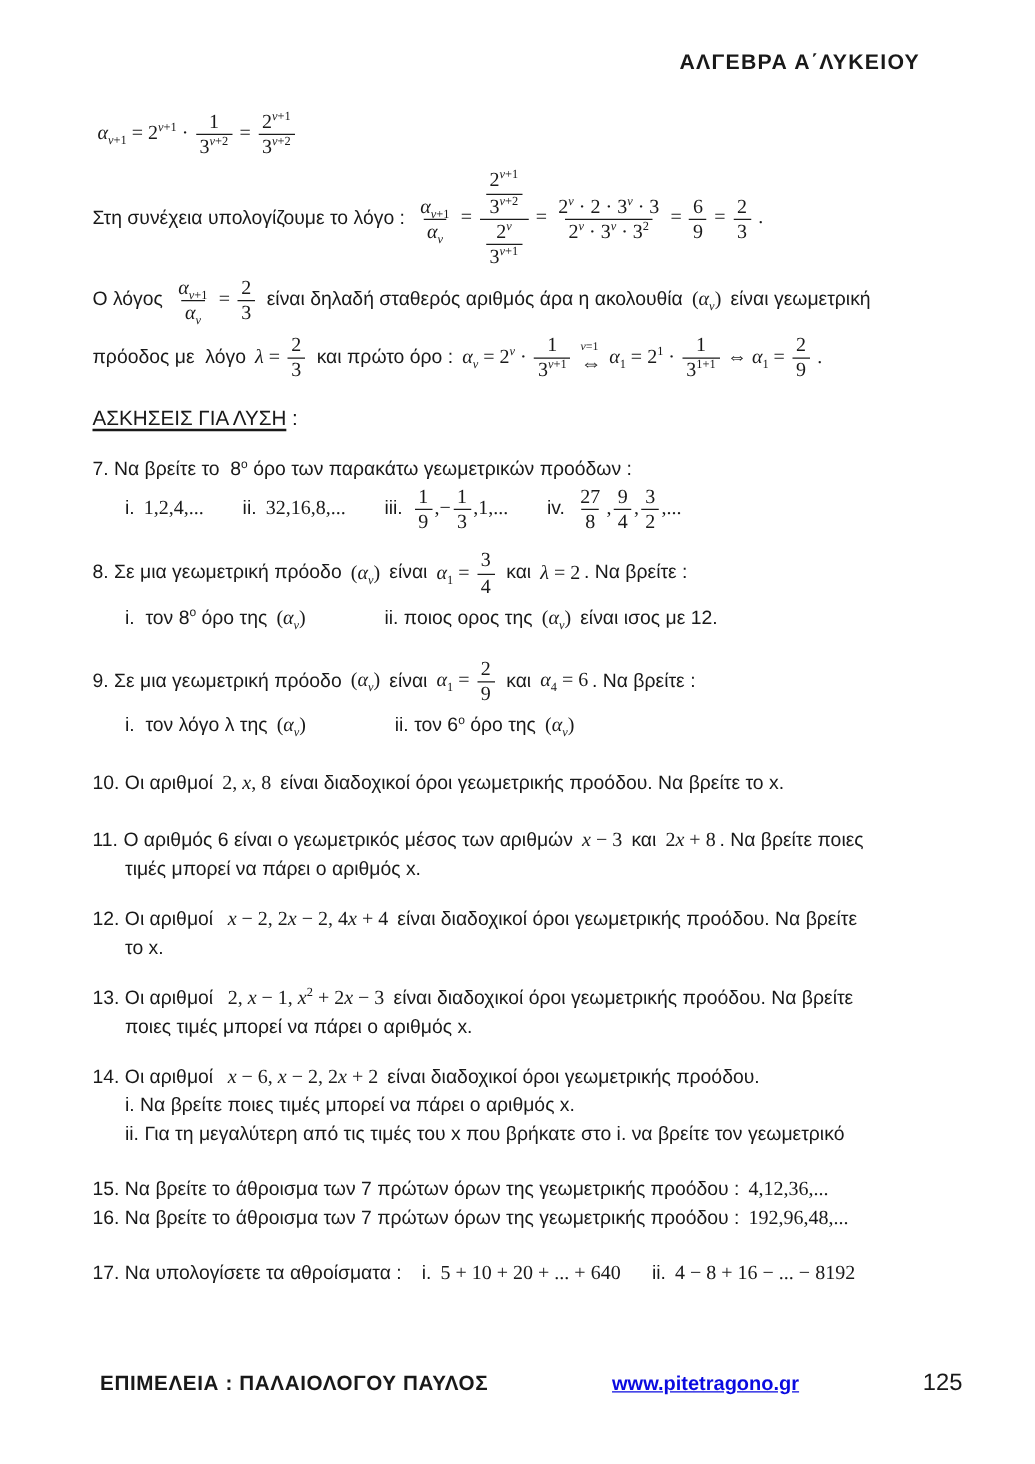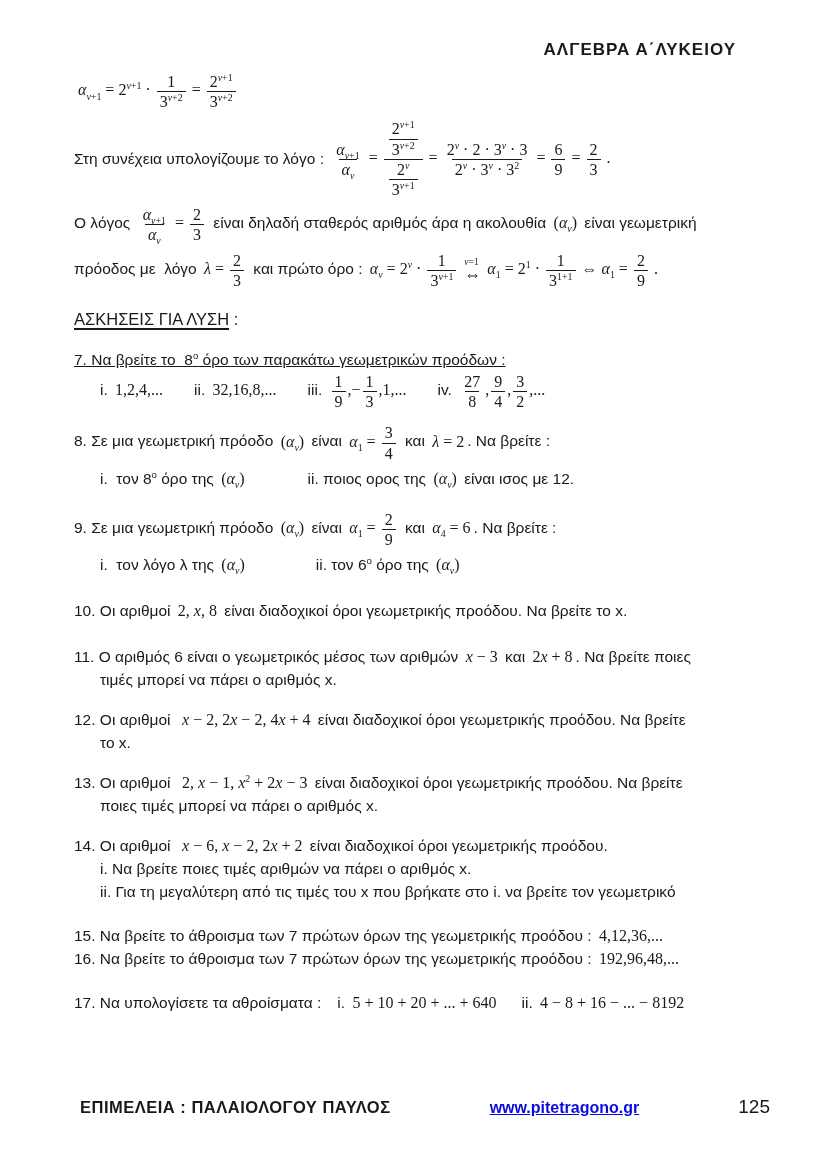--- a/index.html
+++ b/index.html
@@ -22,21 +22,21 @@
   .mden{border-top:1px solid #1a1a1a}
   .math sup,.math sub{font-size:0.62em;line-height:0}
   .mstack{display:inline-flex;flex-direction:column;align-items:flex-start;vertical-align:middle;margin:0 2px}
   .mtop{font-size:9.5px;line-height:9px}
   .mbot{font-size:17px;line-height:15px}
 
   
   .sline{margin-top:8px}
   .row{display:flex;align-items:center}
   .tseg{white-space:pre-wrap}
-  .formula1{margin-top:12px;margin-left:4px}
+  .formula1{margin-top:28px;margin-left:4px}
   .para{margin-top:6px;line-height:22px}
 
   
   .heading{margin-top:20px;font-weight:normal;font-size:16.5px}
   .heading .u{text-decoration:underline;text-underline-offset:3px;text-decoration-thickness:2px}
 
   
   .ex{}
   .exline{line-height:22px;margin:1px 0}
   .gap{display:inline-block}
@@ -117,21 +117,21 @@
           <span class="mden"><span class="mn">9</span></span>
         </span><span class="mn"> </span><span class="mn">.</span></span>
   </div>
 
   <div class="heading">
     <span class="u">ΑΣΚΗΣΕΙΣ ΓΙΑ ΛΥΣΗ</span><span> :</span>
   </div>
 
   <div id="exercise-list">
       <div class="ex" style="margin-top: 16px;">
-        <div class="exline" style="padding-left: 0px; text-decoration: underline;"><span class="tseg">7. Να βρείτε το  8</span><sup class="tsup">ο</sup><span class="tseg"> όρο των παρακάτω γεωμετρικών προόδων :</span></div>
+        <div class="exline" style="padding-left: 0px;"><span class="tseg">7. Να βρείτε το  8</span><sup class="tsup">ο</sup><span class="tseg"> όρο των παρακάτω γεωμετρικών προόδων :</span></div>
         <div class="exline" style="padding-left: 26px;"><span class="tseg">i. </span><span class="math"><span class="mn">1</span><span class="mn">,</span><span class="mn">2</span><span class="mn">,</span><span class="mn">4</span><span class="mn">,</span><span class="mn">.</span><span class="mn">.</span><span class="mn">.</span></span><span class="gap" style="width: 28px;"></span><span class="tseg">ii. </span><span class="math"><span class="mn">3</span><span class="mn">2</span><span class="mn">,</span><span class="mn">1</span><span class="mn">6</span><span class="mn">,</span><span class="mn">8</span><span class="mn">,</span><span class="mn">.</span><span class="mn">.</span><span class="mn">.</span></span><span class="gap" style="width: 28px;"></span><span class="tseg">iii. </span><span class="math"><span class="mfrac">
               <span class="mnum"><span class="mn">1</span></span>
               <span class="mden"><span class="mn">9</span></span>
             </span><span class="mn">,</span><span class="mn">−</span><span class="mfrac">
               <span class="mnum"><span class="mn">1</span></span>
               <span class="mden"><span class="mn">3</span></span>
             </span><span class="mn">,</span><span class="mn">1</span><span class="mn">,</span><span class="mn">.</span><span class="mn">.</span><span class="mn">.</span></span><span class="gap" style="width: 28px;"></span><span class="tseg">iv. </span><span class="math"><span class="mfrac">
               <span class="mnum"><span class="mn">2</span><span class="mn">7</span></span>
               <span class="mden"><span class="mn">8</span></span>
             </span><span class="mn">,</span><span class="mfrac">
@@ -166,21 +166,21 @@
       <div class="ex" style="margin-top: 18px;">
         <div class="exline" style="padding-left: 0px;"><span class="tseg">12. Οι αριθμοί  </span><span class="math"><span class="mi">x</span><span class="mn"> </span><span class="mn">−</span><span class="mn"> </span><span class="mn">2</span><span class="mn">,</span><span class="mn"> </span><span class="mn"> </span><span class="mn">2</span><span class="mi">x</span><span class="mn"> </span><span class="mn">−</span><span class="mn"> </span><span class="mn">2</span><span class="mn">,</span><span class="mn"> </span><span class="mn"> </span><span class="mn">4</span><span class="mi">x</span><span class="mn"> </span><span class="mn">+</span><span class="mn"> </span><span class="mn">4</span></span><span class="tseg"> είναι διαδοχικοί όροι γεωμετρικής προόδου. Να βρείτε</span></div>
         <div class="exline" style="padding-left: 26px;"><span class="tseg">το x.</span></div>
       </div>
       <div class="ex" style="margin-top: 18px;">
         <div class="exline" style="padding-left: 0px;"><span class="tseg">13. Οι αριθμοί  </span><span class="math"><span class="mn">2</span><span class="mn">,</span><span class="mn"> </span><span class="mn"> </span><span class="mi">x</span><span class="mn"> </span><span class="mn">−</span><span class="mn"> </span><span class="mn">1</span><span class="mn">,</span><span class="mn"> </span><span class="mn"> </span><span class="mi">x</span><sup><span class="mn">2</span></sup><span class="mn"> </span><span class="mn">+</span><span class="mn"> </span><span class="mn">2</span><span class="mi">x</span><span class="mn"> </span><span class="mn">−</span><span class="mn"> </span><span class="mn">3</span></span><span class="tseg"> είναι διαδοχικοί όροι γεωμετρικής προόδου. Να βρείτε</span></div>
         <div class="exline" style="padding-left: 26px;"><span class="tseg">ποιες τιμές μπορεί να πάρει ο αριθμός x.</span></div>
       </div>
       <div class="ex" style="margin-top: 18px;">
         <div class="exline" style="padding-left: 0px;"><span class="tseg">14. Οι αριθμοί  </span><span class="math"><span class="mi">x</span><span class="mn"> </span><span class="mn">−</span><span class="mn"> </span><span class="mn">6</span><span class="mn">,</span><span class="mn"> </span><span class="mn"> </span><span class="mi">x</span><span class="mn"> </span><span class="mn">−</span><span class="mn"> </span><span class="mn">2</span><span class="mn">,</span><span class="mn"> </span><span class="mn"> </span><span class="mn">2</span><span class="mi">x</span><span class="mn"> </span><span class="mn">+</span><span class="mn"> </span><span class="mn">2</span></span><span class="tseg"> είναι διαδοχικοί όροι γεωμετρικής προόδου.</span></div>
-        <div class="exline" style="padding-left: 26px;"><span class="tseg">i. Να βρείτε ποιες τιμές αριθμών να πάρει ο αριθμός x.</span></div>
+        <div class="exline" style="padding-left: 26px;"><span class="tseg">i. Να βρείτε ποιες τιμές μπορεί να πάρει ο αριθμός x.</span></div>
         <div class="exline" style="padding-left: 26px;"><span class="tseg">ii. Για τη μεγαλύτερη από τις τιμές του x που βρήκατε στο i. να βρείτε τον γεωμετρικό</span></div>
       </div>
       <div class="ex" style="margin-top: 22px;">
         <div class="exline" style="padding-left: 0px;"><span class="tseg">15. Να βρείτε το άθροισμα των 7 πρώτων όρων της γεωμετρικής προόδου : </span><span class="math"><span class="mn">4</span><span class="mn">,</span><span class="mn">1</span><span class="mn">2</span><span class="mn">,</span><span class="mn">3</span><span class="mn">6</span><span class="mn">,</span><span class="mn">.</span><span class="mn">.</span><span class="mn">.</span></span></div>
       </div>
       <div class="ex" style="">
         <div class="exline" style="padding-left: 0px;"><span class="tseg">16. Να βρείτε το άθροισμα των 7 πρώτων όρων της γεωμετρικής προόδου : </span><span class="math"><span class="mn">1</span><span class="mn">9</span><span class="mn">2</span><span class="mn">,</span><span class="mn">9</span><span class="mn">6</span><span class="mn">,</span><span class="mn">4</span><span class="mn">8</span><span class="mn">,</span><span class="mn">.</span><span class="mn">.</span><span class="mn">.</span></span></div>
       </div>
       <div class="ex" style="margin-top: 22px;">
         <div class="exline" style="padding-left: 0px;"><span class="tseg">17. Να υπολογίσετε τα αθροίσματα :</span><span class="gap" style="width: 16px;"></span><span class="tseg">i. </span><span class="math"><span class="mn">5</span><span class="mn"> </span><span class="mn">+</span><span class="mn"> </span><span class="mn">1</span><span class="mn">0</span><span class="mn"> </span><span class="mn">+</span><span class="mn"> </span><span class="mn">2</span><span class="mn">0</span><span class="mn"> </span><span class="mn">+</span><span class="mn"> </span><span class="mn">.</span><span class="mn">.</span><span class="mn">.</span><span class="mn"> </span><span class="mn">+</span><span class="mn"> </span><span class="mn">6</span><span class="mn">4</span><span class="mn">0</span></span><span class="gap" style="width: 22px;"></span><span class="tseg">ii. </span><span class="math"><span class="mn">4</span><span class="mn"> </span><span class="mn">−</span><span class="mn"> </span><span class="mn">8</span><span class="mn"> </span><span class="mn">+</span><span class="mn"> </span><span class="mn">1</span><span class="mn">6</span><span class="mn"> </span><span class="mn">−</span><span class="mn"> </span><span class="mn">.</span><span class="mn">.</span><span class="mn">.</span><span class="mn"> </span><span class="mn">−</span><span class="mn"> </span><span class="mn">8</span><span class="mn">1</span><span class="mn">9</span><span class="mn">2</span></span></div>

